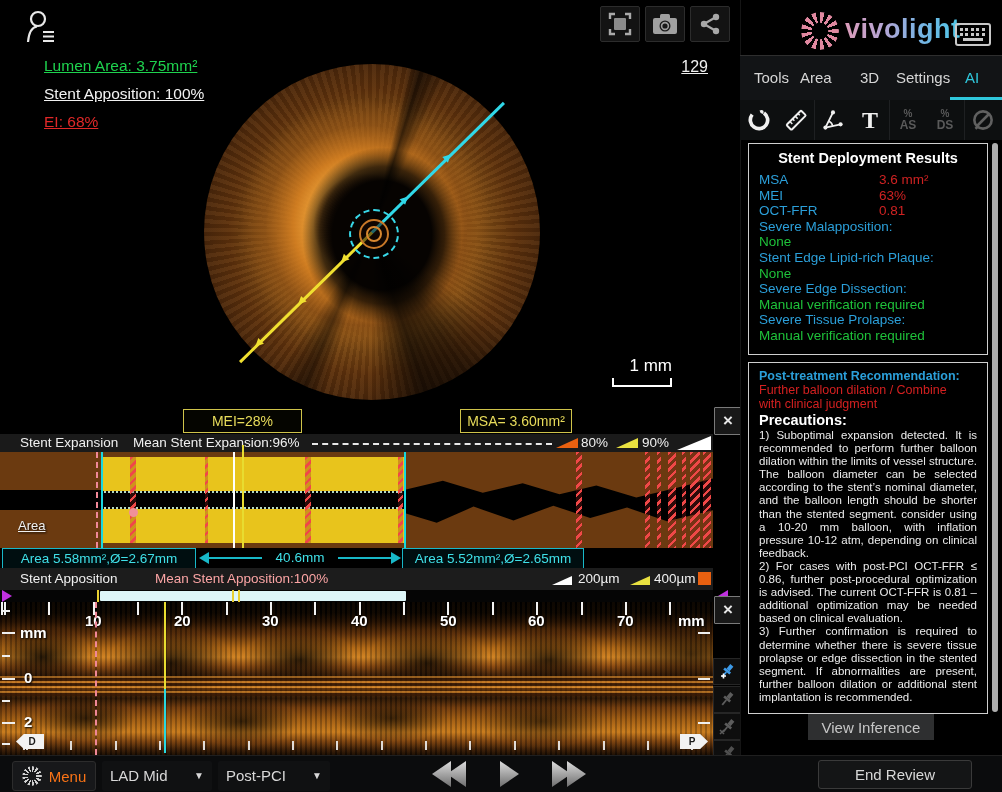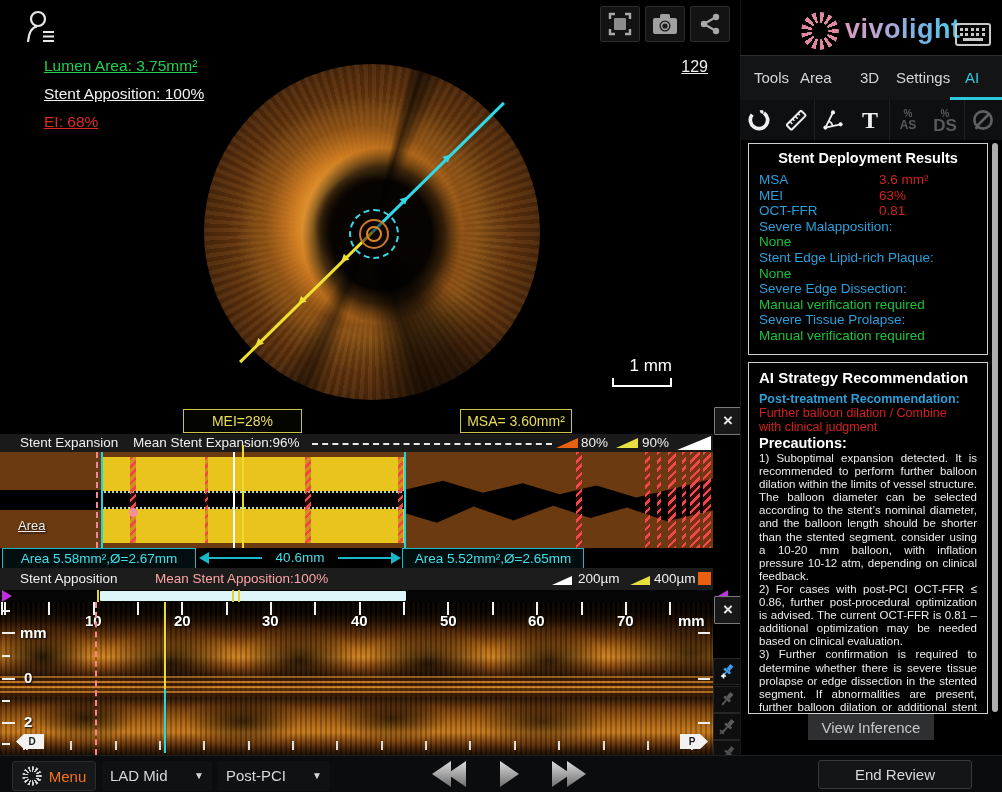--- a/index.html
+++ b/index.html
@@ -354,21 +354,21 @@
   </div>
   <div class="toolcell" style="left:855px;">
     <span style="font-family:'Liberation Serif',serif;font-size:24px;font-weight:bold;color:#f0f0f0;line-height:26px;">T</span>
   </div>
   <div class="toolcell" style="left:893px;color:#5a5a5a;font-weight:bold;">
     <span style="font-size:10px;line-height:10px;">%</span>
     <span style="font-size:12px;line-height:13px;">AS</span>
   </div>
   <div class="toolcell" style="left:930px;color:#5a5a5a;font-weight:bold;">
     <span style="font-size:10px;line-height:10px;">%</span>
-    <span style="font-size:17px;line-height:13px;">DS</span>
+    <span style="font-size:12px;line-height:13px;">DS</span>
   </div>
   <div class="toolcell" style="left:968px;">
     <svg width="26" height="26" viewBox="0 0 24 24">
       <circle cx="12" cy="12" r="8" fill="none" stroke="#606060" stroke-width="2.4"></circle>
       <path d="M6.5 17.5 17.5 6.5M5 20l3-2.4" stroke="#606060" stroke-width="2.4"></path>
     </svg>
   </div>
 
   <div class="panelbox" style="top:143px;height:212px;padding:4px 10px;">
     <div style="text-align:center;font-size:14.5px;font-weight:bold;color:#fff;margin:2px 0 6px;">Stent Deployment Results</div>
@@ -379,21 +379,20 @@
     <div class="res-val">None</div>
     <div class="res-lab">Stent Edge Lipid-rich Plaque:</div>
     <div class="res-val">None</div>
     <div class="res-lab">Severe Edge Dissection:</div>
     <div class="res-val">Manual verification required</div>
     <div class="res-lab">Severe Tissue Prolapse:</div>
     <div class="res-val">Manual verification required</div>
   </div>
 
   <div class="panelbox" style="top:362px;height:352px;padding:6px 10px;overflow:hidden;">
-    <div style="font-size:15px;font-weight:bold;color:#fff;margin-bottom:6px;">AI Strategy Recommendation</div>
     <div style="font-size:12.5px;font-weight:bold;color:#2b9fd9;">Post-treatment Recommendation:</div>
     <div style="font-size:12.5px;font-weight:normal;color:#d42020;line-height:14px;width:205px;">Further balloon dilation / Combine with clinical judgment</div>
     <div style="font-size:14.5px;font-weight:bold;color:#fff;margin:1px 0;">Precautions:</div>
     <div class="ai-body">1) Suboptimal expansion detected. It is recommended to perform further balloon dilation within the limits of vessel structure. The balloon diameter can be selected according to the stent’s nominal diameter, and the balloon length should be shorter than the stented segment. consider using a 10-20 mm balloon, with inflation pressure 10-12 atm, depending on clinical feedback.</div>
     <div class="ai-body">2) For cases with post-PCI OCT-FFR ≤ 0.86, further post-procedural optimization is advised. The current OCT-FFR is 0.81 – additional optimization may be needed based on clinical evaluation.</div>
     <div class="ai-body">3) Further confirmation is required to determine whether there is severe tissue prolapse or edge dissection in the stented segment. If abnormalities are present, further balloon dilation or additional stent implantation is recommended.</div>
   </div>
 
   <div class="abs" style="left:992px;top:143px;width:6px;height:569px;background:#aeaeae;border-radius:3px;"></div>
 

